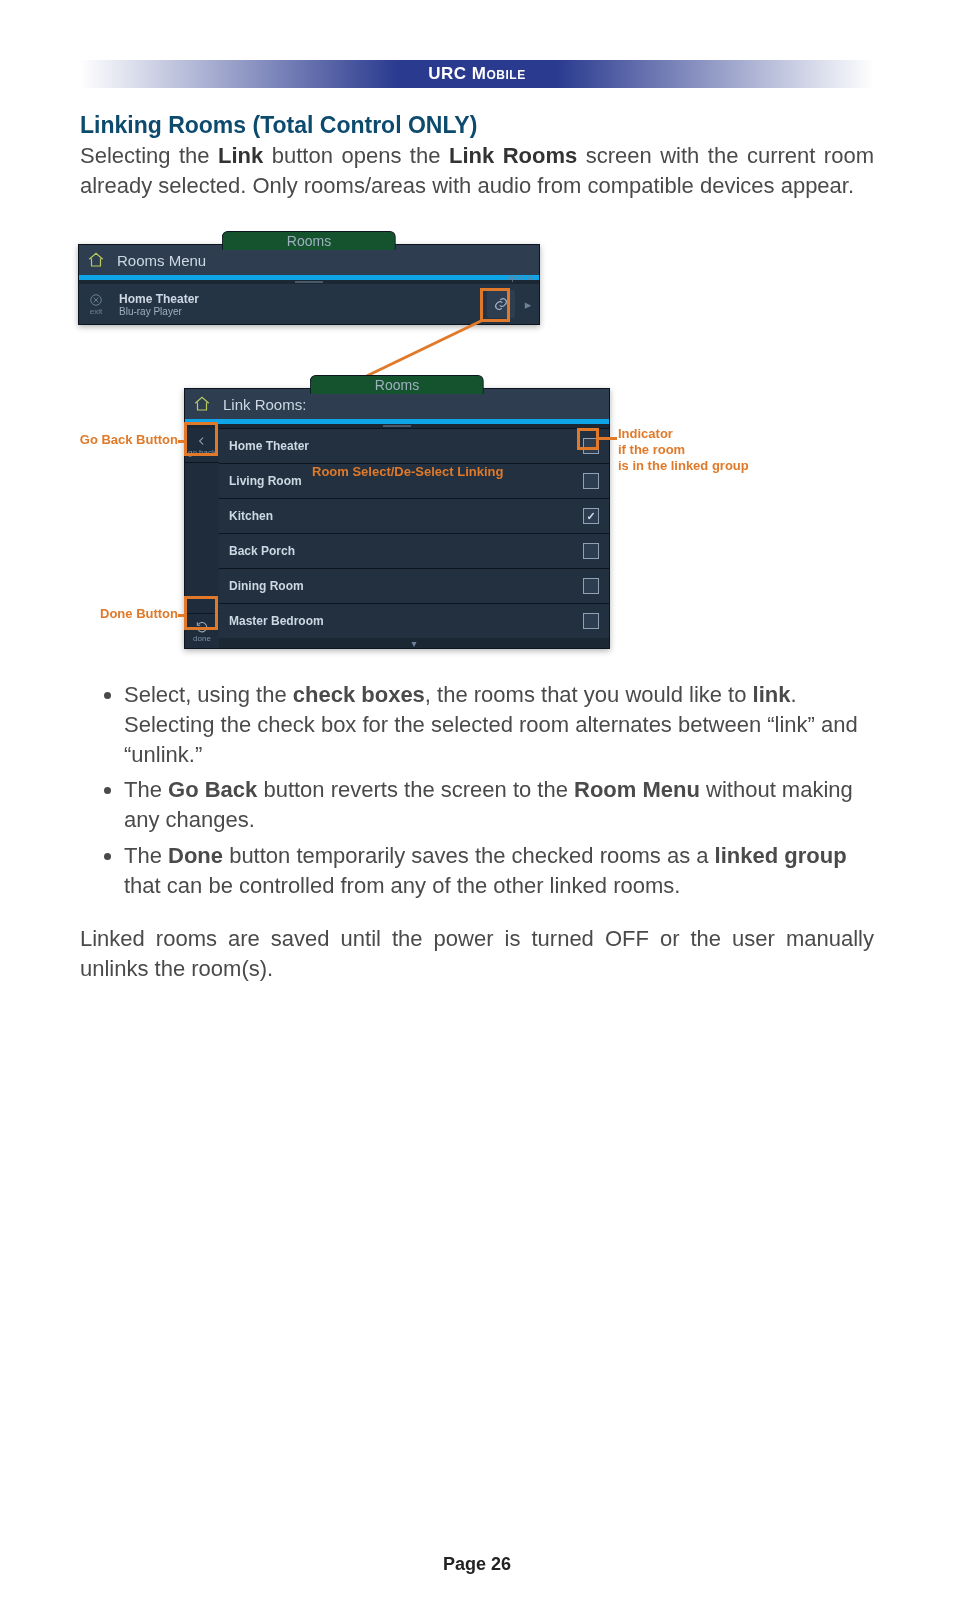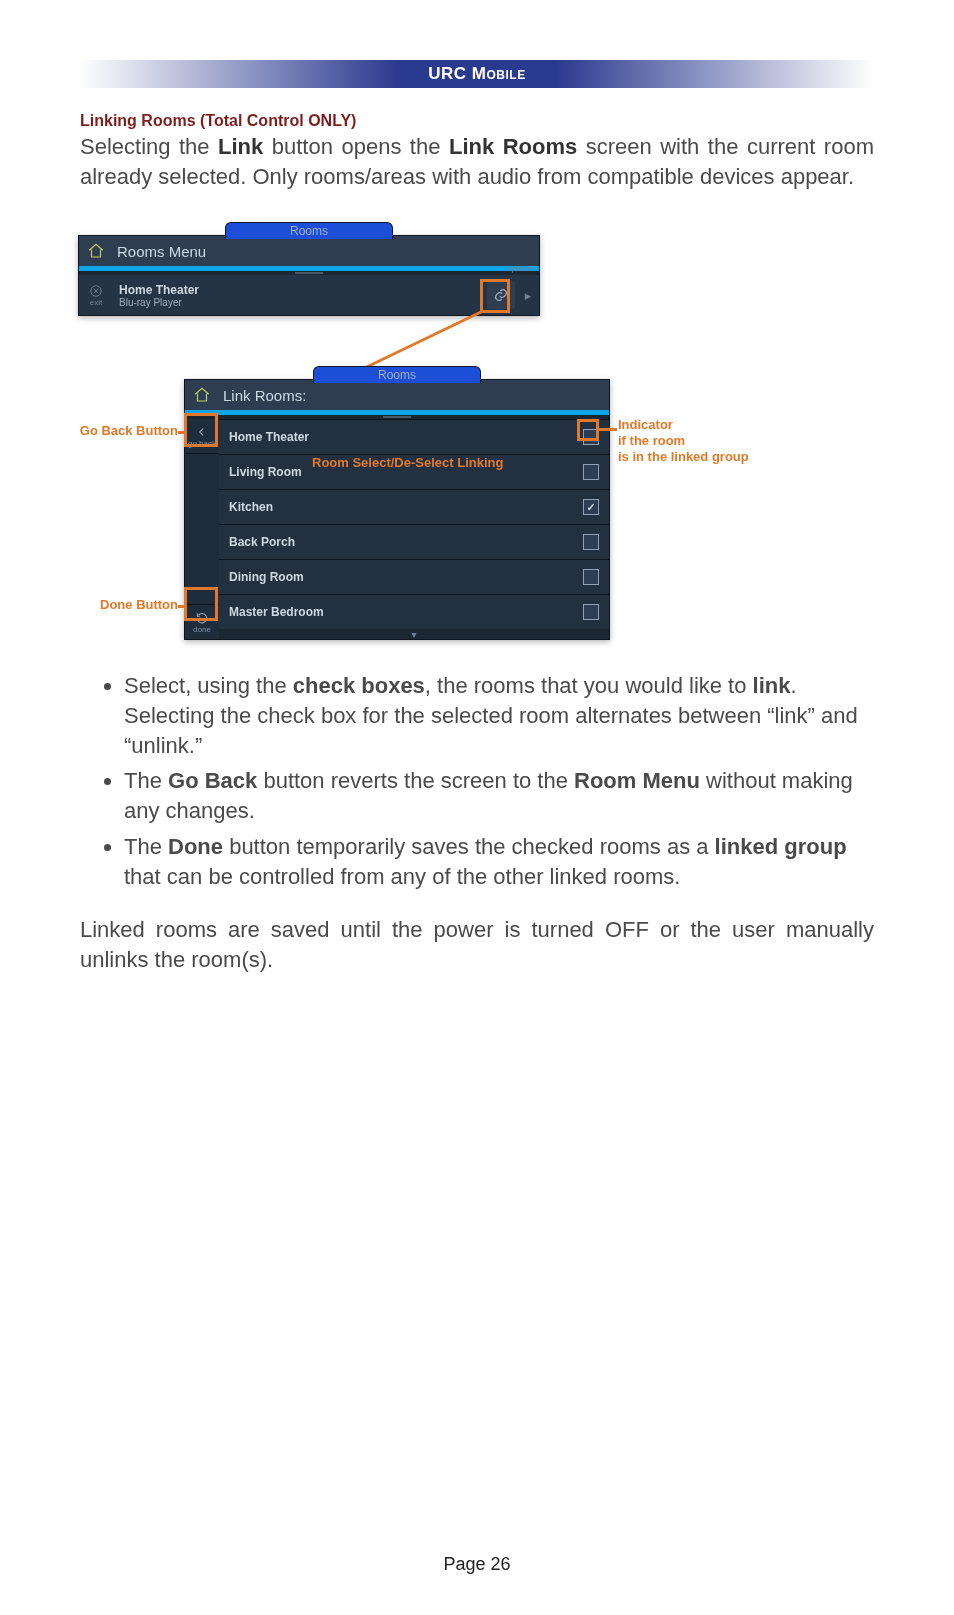--- a/index.html
+++ b/index.html
@@ -3,30 +3,30 @@
 <meta charset="utf-8">
 <style>
   html,body{margin:0;padding:0;background:#fff;font-family:"Helvetica Neue",Arial,sans-serif;color:#333}
   .page{width:954px;height:1615px;margin:0 auto;position:relative;box-sizing:border-box;padding:60px 80px 40px 80px}
   
   .hdr-bar{height:28px;position:relative;margin-bottom:24px}
   .hdr-grad{position:absolute;inset:0;background:linear-gradient(to right,#fff 0%,#2a3a8f 40%,#2a3a8f 60%,#fff 100%)}
   .hdr-txt{position:absolute;inset:0;display:flex;align-items:center;justify-content:center;color:#fff;font-weight:bold;font-size:17px;letter-spacing:.5px}
   .hdr-txt .sc{font-variant:small-caps}
   
-  .section-title{font-weight:bold;font-size:16px;color:#7f1d1d;margin:6px 0 2px}
+  .section-title{font-weight:bold;font-size:23px;color:#0c4a6e;margin:6px 0 2px}
   .para{font-size:22px;line-height:1.35;color:#4a4a4a;text-align:justify}
   .para b{color:#333}
   ul.bul{margin:10px 0 0 44px;padding:0}
   ul.bul li{font-size:22px;line-height:1.35;color:#4a4a4a;margin-bottom:6px;list-style:disc}
-  .footer{position:absolute;bottom:40px;left:0;width:100%;text-align:center;font-weight:normal;font-size:18px;color:#222}
+  .footer{position:absolute;bottom:40px;left:0;width:100%;text-align:center;font-weight:bold;font-size:18px;color:#222}
   
   .fig{position:relative;width:760px;height:430px;margin:30px 0 20px -2px}
   .panel{position:absolute;background:#22303f;border:1px solid #0d1620;box-shadow:0 2px 6px rgba(0,0,0,.3);font-family:Arial,sans-serif}
-  .tabcap{position:absolute;top:-14px;left:50%;transform:translateX(-50%);background:#1d4ed8;border:1px solid #0d1620;border-bottom:none;border-radius:6px 6px 0 0;padding:1px 64px;font-size:12px;color:#9fb0c1}
+  .tabcap{position:absolute;top:-14px;left:50%;transform:translateX(-50%);background:#14532d;border:1px solid #0d1620;border-bottom:none;border-radius:6px 6px 0 0;padding:1px 64px;font-size:14px;color:#9fb0c1}
   .p-title{display:flex;align-items:center;background:#2e3e50;border-bottom:5px solid #0ea5e9;height:30px;padding:0 6px;color:#cdd8e3;font-size:15px}
   .home-ic{width:22px;height:22px;margin-right:10px;display:flex;align-items:center;justify-content:center}
   .home-ic svg{width:18px;height:18px;stroke:#b8cc5f;fill:none;stroke-width:1.6}
   .thinbar{height:4px;background:#1b2733;position:relative}
   .thinbar::after{content:"";position:absolute;left:50%;top:1px;width:28px;height:2px;background:#4a5a6b;transform:translateX(-50%)}
   
   .dev-row{display:flex;align-items:center;height:40px;background:#253445}
   .dev-exit{width:34px;display:flex;flex-direction:column;align-items:center;justify-content:center;color:#6f8398;font-size:8px}
   .dev-exit svg{width:14px;height:14px;stroke:#6f8398;stroke-width:1.6;fill:none}
   .dev-mid{flex:1;padding:2px 6px;color:#cdd8e3}

